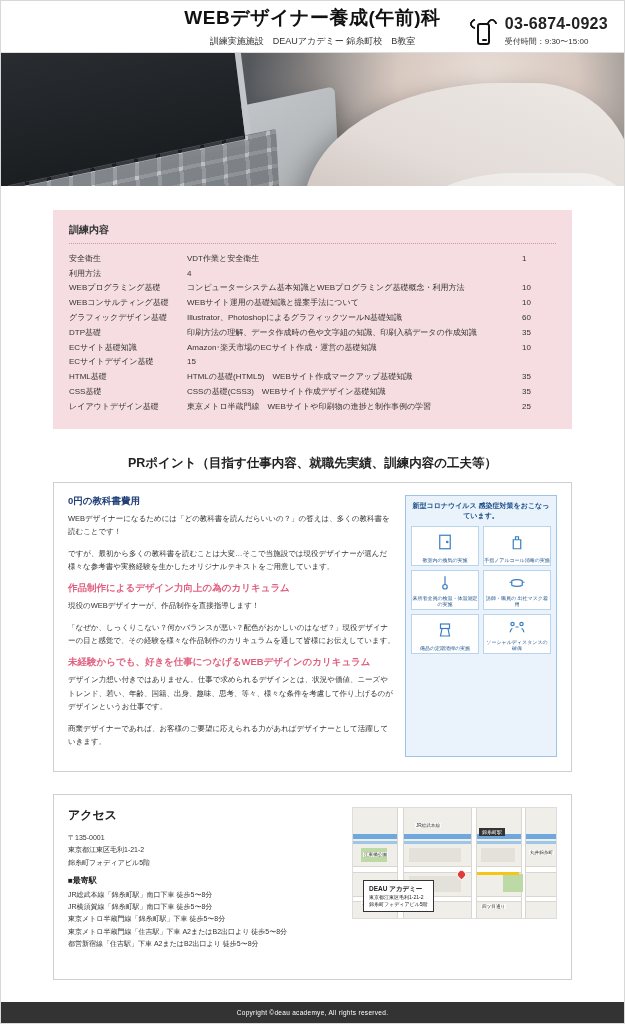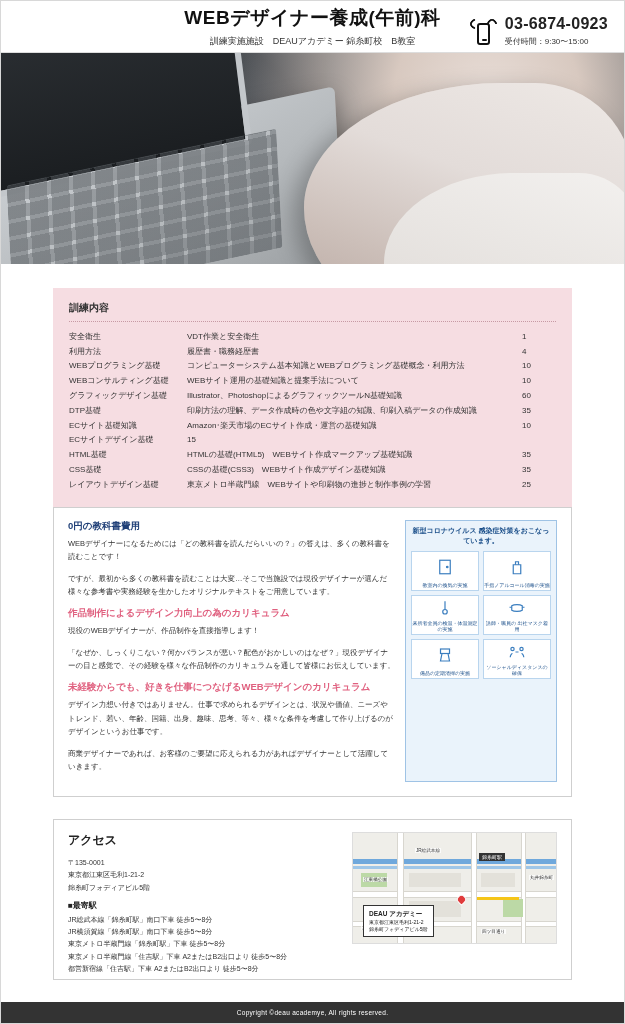--- a/index.html
+++ b/index.html
@@ -251,21 +251,21 @@
     font-size: 5px;
     color: #1b4f8a;
     text-align: center;
     line-height: 1.2;
   }
 
   
   .access-box {
     margin: 22px 52px 0 52px;
     border: 1px solid #cfcfcf;
-    padding: 12px 14px 4px 14px;
+    padding: 12px 14px 29px 14px;
     display: flex;
     gap: 12px;
   }
   .access-left { flex: 1; }
   .access-title {
     font-size: 12px;
     font-weight: bold;
     margin-bottom: 8px;
   }
   .acc-sub {
@@ -381,21 +381,20 @@
     <div class="training">
       <div class="training-title">訓練内容</div>
 
       <div class="tr-row">
         <span class="tr-name">安全衛生</span>
         <span class="tr-desc">VDT作業と安全衛生</span>
         <span class="tr-hours">1</span>
       </div>
       <div class="tr-row">
         <span class="tr-name">利用方法</span>
-        <span class="tr-desc">履歴書・職務経歴書</span>
         <span class="tr-hours">4</span>
       </div>
       <div class="tr-row">
         <span class="tr-name">WEBプログラミング基礎</span>
         <span class="tr-desc">コンピューターシステム基本知識とWEBプログラミング基礎概念・利用方法</span>
         <span class="tr-hours">10</span>
       </div>
       <div class="tr-row">
         <span class="tr-name">WEBコンサルティング基礎</span>
         <span class="tr-desc">WEBサイト運用の基礎知識と提案手法について</span>
@@ -430,20 +429,21 @@
         <span class="tr-desc">CSSの基礎(CSS3)　WEBサイト作成デザイン基礎知識</span>
         <span class="tr-hours">35</span>
       </div>
       <div class="tr-row">
         <span class="tr-name">レイアウトデザイン基礎</span>
         <span class="tr-desc">東京メトロ半蔵門線　WEBサイトや印刷物の進捗と制作事例の学習</span>
         <span class="tr-hours">25</span>
       </div>
     </div>
 
+    <div class="pr-heading">PRポイント（目指す仕事内容、就職先実績、訓練内容の工夫等）</div>
     <div class="pr-box">
       <div class="pr-left">
 
         <div class="pr-sub">0円の教科書費用</div>
         <div class="pr-p">WEBデザイナーになるためには「どの教科書を読んだらいいの？」の答えは、多くの教科書を読むことです！</div>
         <div class="pr-p">ですが、最初から多くの教科書を読むことは大変…そこで当施設では現役デザイナーが選んだ様々な参考書や実務経験を生かしたオリジナルテキストをご用意しています。</div>
 
         <div class="pr-sub pink">作品制作によるデザイン力向上の為のカリキュラム</div>
         <div class="pr-p">現役のWEBデザイナーが、作品制作を直接指導します！</div>
         <div class="pr-p">「なぜか、しっくりこない？何かバランスが悪い？配色がおかしいのはなぜ？」現役デザイナーの目と感覚で、その経験を様々な作品制作のカリキュラムを通して皆様にお伝えしています。</div>

